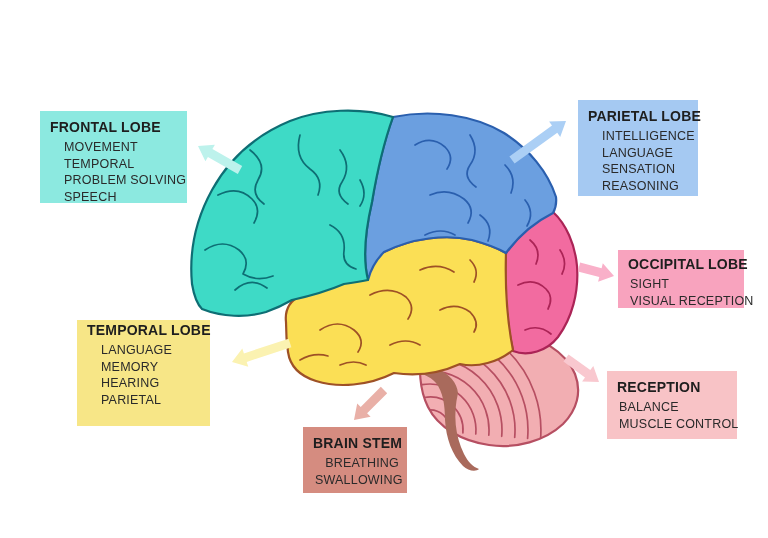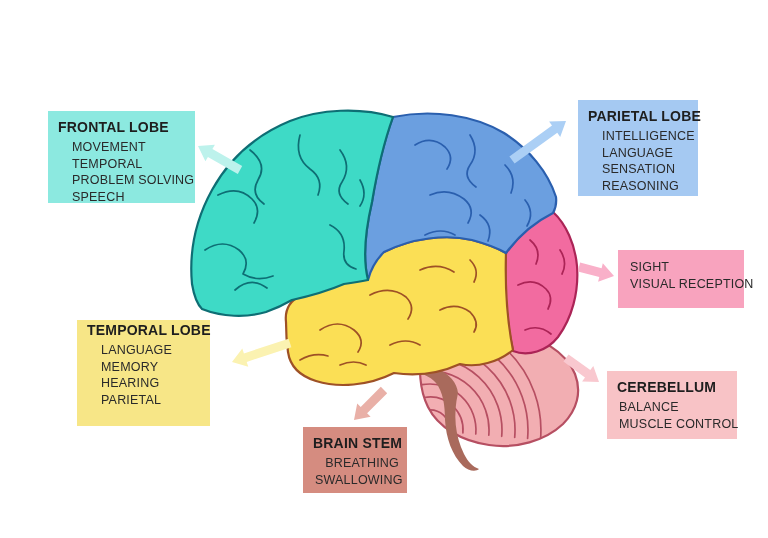--- a/index.html
+++ b/index.html
@@ -6,21 +6,21 @@
   #stage{
     position:relative;width:768px;height:538px;background:#ffffff;overflow:hidden;
     font-family:"Liberation Sans",sans-serif;color:#222;
   }
   #brain-svg{position:absolute;left:0;top:0;width:768px;height:538px;}
   .label-box{position:absolute;box-sizing:border-box;padding:8px 8px 6px 10px;}
   .box-title{font-size:14px;font-weight:bold;letter-spacing:.2px;line-height:17px;color:#1e1e1e;white-space:nowrap;}
   .box-items{margin-left:14px;margin-top:3px;}
   .tight .box-items{margin-left:2px;margin-top:3px;}
   .box-item{font-size:12.5px;line-height:16.5px;letter-spacing:.2px;color:#2a2a2a;white-space:nowrap;}
-  .frontal-box{left:48px;top:111px;width:147px;height:92px;}
+  .frontal-box{left:40px;top:111px;width:147px;height:92px;}
   .parietal-box{left:578px;top:100px;width:120px;height:96px;}
   .occipital-box{left:618px;top:250px;width:126px;height:58px;padding-top:6px;}
   .temporal-box{left:77px;top:320px;width:133px;height:106px;padding-top:2px;}
   .cerebellum-box{left:607px;top:371px;width:130px;height:68px;}
   .brainstem-box{left:303px;top:427px;width:104px;height:66px;}
   .sulci{fill:none;stroke-width:1.7;stroke-linecap:round;stroke-linejoin:round;}
   .region{stroke-width:2.2;stroke-linejoin:round;}
 </style>
 </head>
 <body>
@@ -123,38 +123,39 @@
     <div class="box-title">PARIETAL LOBE</div>
     <div class="box-items">
       <div class="box-item">INTELLIGENCE</div>
       <div class="box-item">LANGUAGE</div>
       <div class="box-item">SENSATION</div>
       <div class="box-item">REASONING</div>
     </div>
   </div>
 
   <div class="label-box tight occipital-box" style="background: rgb(248, 163, 190);">
+    <div class="box-title">OCCIPITAL LOBE</div>
     <div class="box-items">
       <div class="box-item">SIGHT</div>
       <div class="box-item">VISUAL RECEPTION</div>
     </div>
   </div>
 
   <div class="label-box temporal-box" style="background: rgb(247, 230, 135);">
     <div class="box-title">TEMPORAL LOBE</div>
     <div class="box-items">
       <div class="box-item">LANGUAGE</div>
       <div class="box-item">MEMORY</div>
       <div class="box-item">HEARING</div>
       <div class="box-item">PARIETAL</div>
     </div>
   </div>
 
   <div class="label-box tight cerebellum-box" style="background: rgb(248, 195, 198);">
-    <div class="box-title">CEREBELLUM</div>
+    <div class="box-title">RECEPTION</div>
     <div class="box-items">
       <div class="box-item">BALANCE</div>
       <div class="box-item">MUSCLE CONTROL</div>
     </div>
   </div>
 
   <div class="label-box tight brainstem-box" style="background: rgb(213, 140, 128); text-align: right;">
     <div class="box-title">BRAIN STEM</div>
     <div class="box-items">
       <div class="box-item">BREATHING</div>

